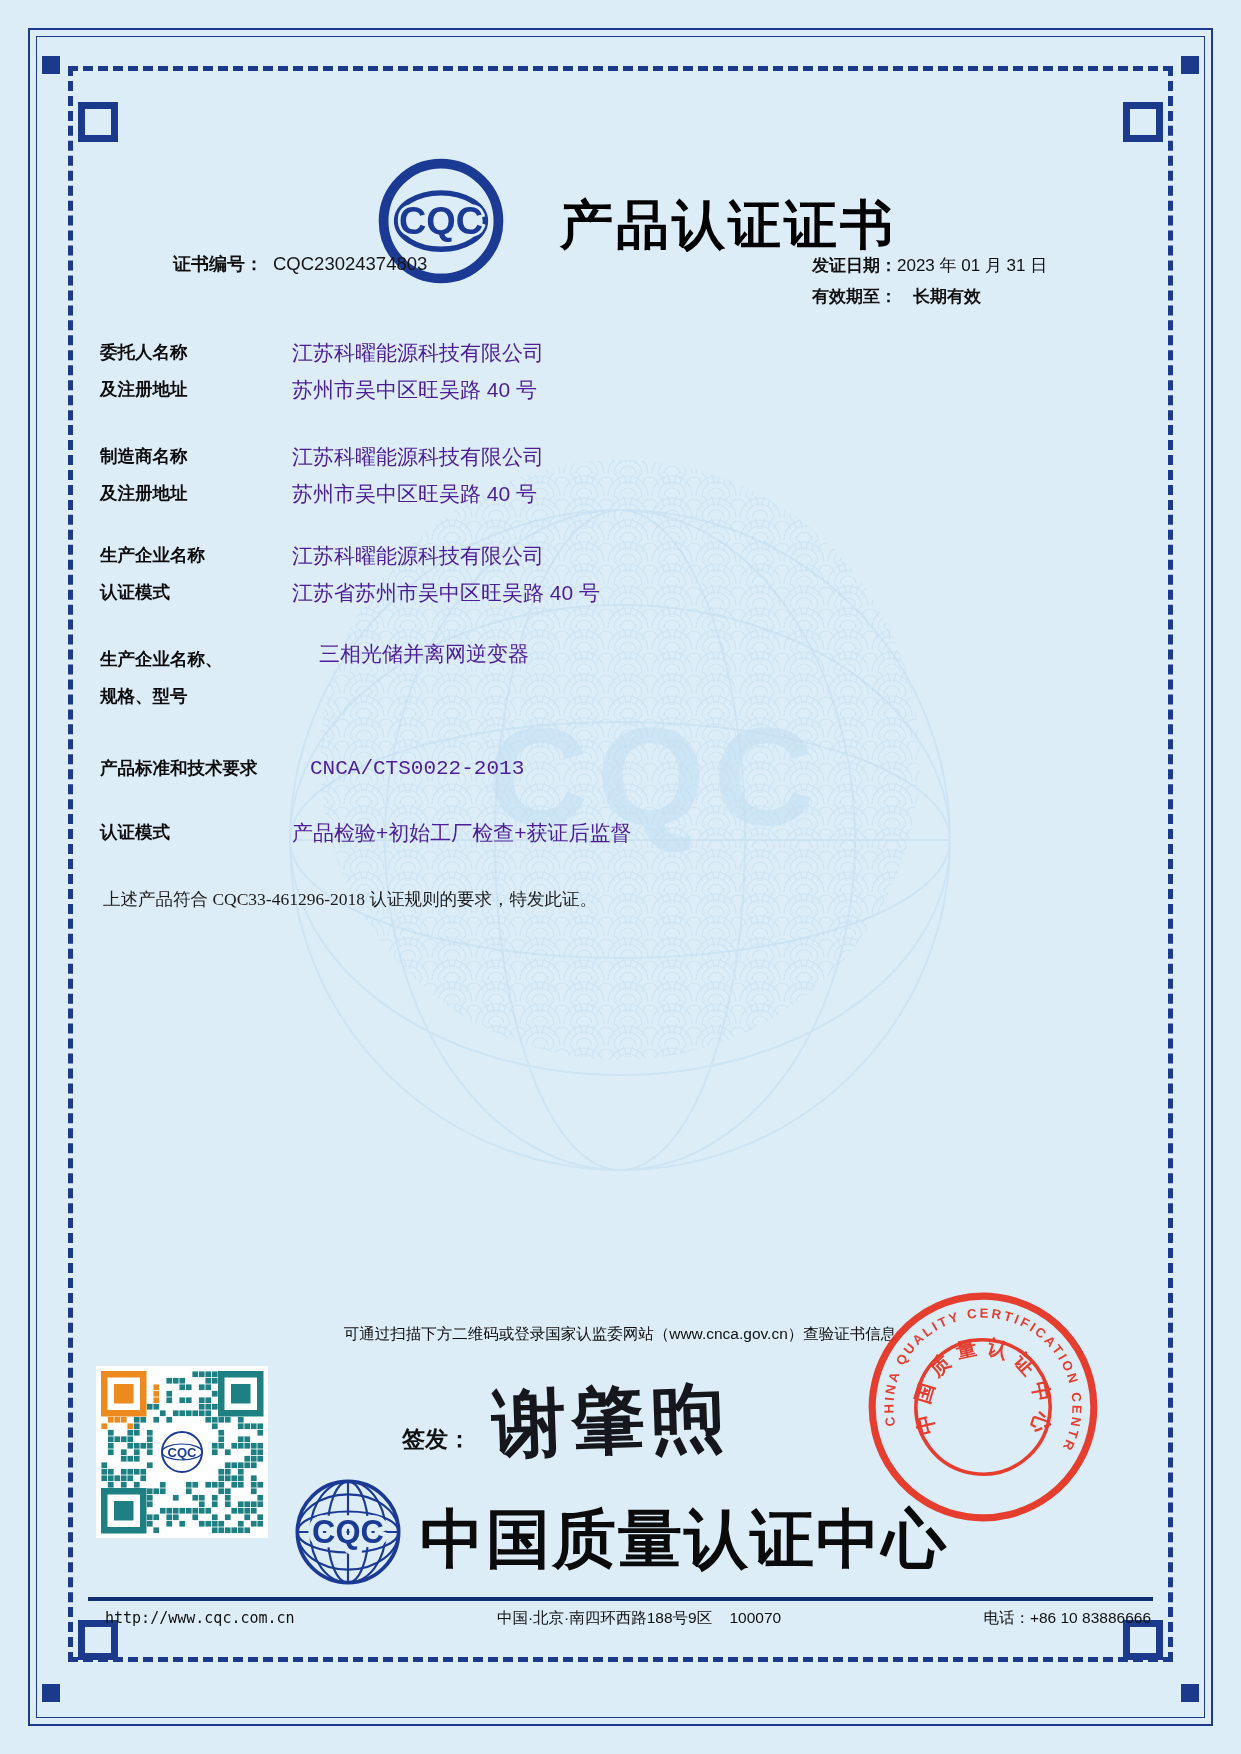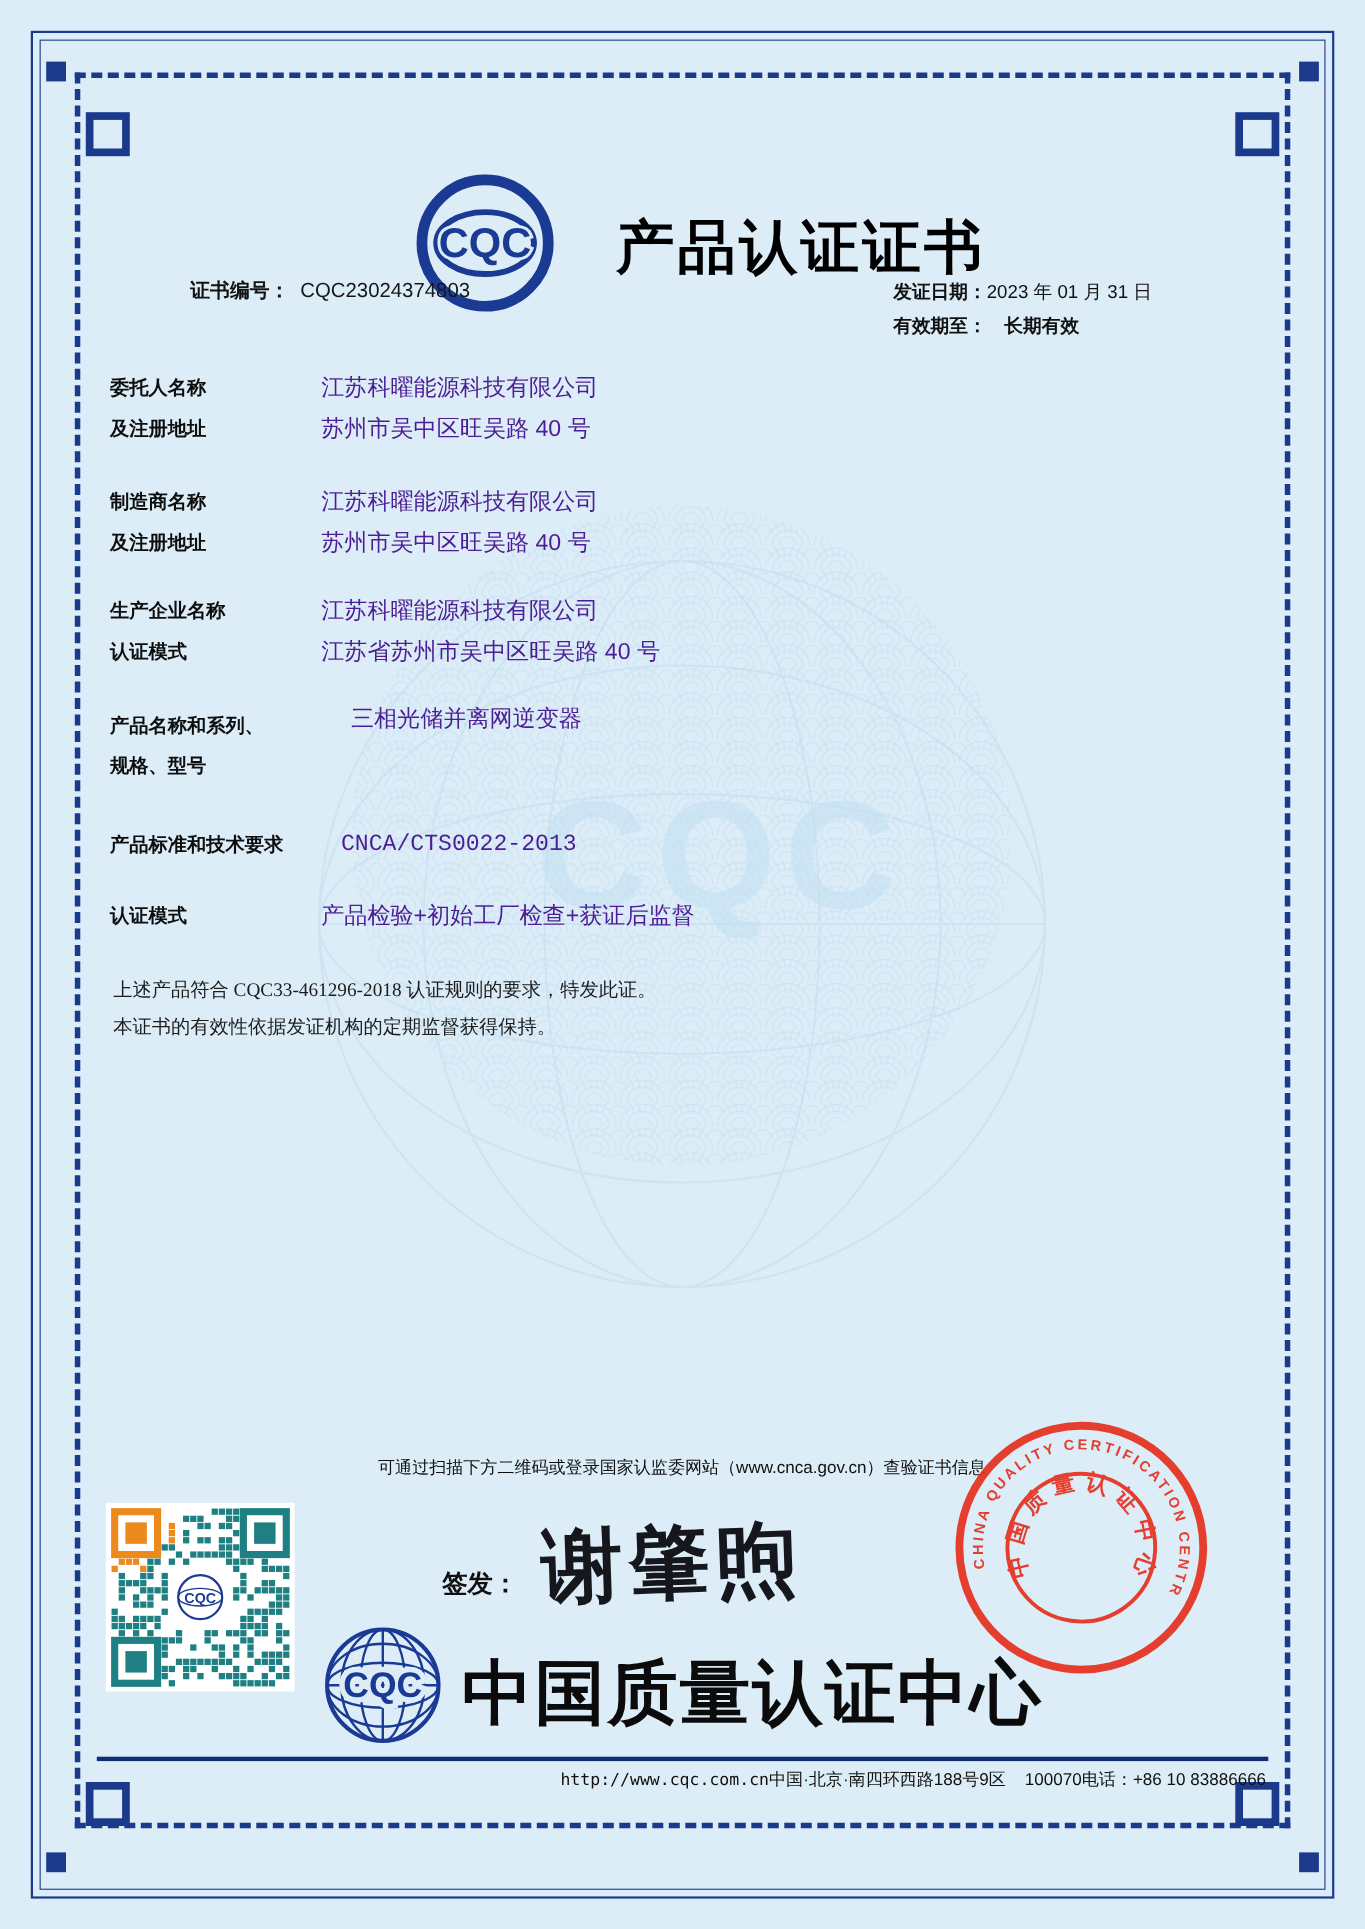--- a/index.html
+++ b/index.html
@@ -36,21 +36,21 @@
   .verify-note{position:absolute;left:90px;width:1060px;top:1324px;text-align:center;font-size:15.5px;color:#0f0f0f;}
   .qr-box{position:absolute;left:96px;top:1366px;width:172px;height:172px;}
   .sign-label{position:absolute;left:402px;top:1424px;font-size:23px;font-weight:bold;font-family:"Liberation Serif",serif;}
   .sign-name{position:absolute;left:492px;top:1372px;font-size:74px;font-weight:bold;font-family:"Liberation Serif",serif;letter-spacing:5px;color:#15171c;transform:rotate(-2deg);white-space:nowrap;}
   .org-logo{position:absolute;left:292px;top:1476px;width:112px;height:112px;}
   .org-name{position:absolute;left:420px;top:1496px;font-size:64px;font-weight:600;letter-spacing:2px;color:#0b0b0b;white-space:nowrap;}
   
   .stamp{position:absolute;left:861px;top:1285px;width:244px;height:244px;opacity:.92;}
   
   .footer-rule{position:absolute;left:88px;top:1597px;width:1065px;height:3.5px;background:#0f2f70;}
-  .footer-row{position:absolute;left:105px;top:1608px;width:1046px;display:flex;justify-content:flex-end;align-items:baseline;font-size:15.5px;color:#101010;}
+  .footer-row{position:absolute;left:105px;top:1608px;width:1046px;display:flex;justify-content:space-between;align-items:baseline;font-size:15.5px;color:#101010;}
   .footer-url{font-family:"DejaVu Sans Mono",monospace;font-size:15px;}
   .footer-addr{white-space:pre;}
   .footer-phone{white-space:pre;}
 </style>
 </head>
 <body>
 
 <svg class="watermark" viewBox="0 0 820 780">
   <defs>
     <pattern id="sgw" width="44" height="22" patternUnits="userSpaceOnUse">
@@ -132,21 +132,21 @@
     <div>认证模式</div>
   </div>
   <div class="fvalue">
     <div>江苏科曜能源科技有限公司</div>
     <div>江苏省苏州市吴中区旺吴路 40 号</div>
   </div>
 </div>
 
 <div class="frow" style="top:641px;">
   <div class="flabel">
-    <div>产品名称和系列、</div>
+    <div>生产企业名称、</div>
     <div>规格、型号</div>
   </div>
   <div class="fvalue tight">
     <div>三相光储并离网逆变器</div>
   </div>
 </div>
 
 <div class="frow" style="top:750px;">
   <div class="flabel">
     <div>产品标准和技术要求</div>
@@ -160,21 +160,20 @@
   <div class="flabel">
     <div>认证模式</div>
   </div>
   <div class="fvalue">
     <div>产品检验+初始工厂检查+获证后监督</div>
   </div>
 </div>
 
 <div class="statements">
   <div>上述产品符合 CQC33-461296-2018 认证规则的要求，特发此证。</div>
-  <div>本证书的有效性依据发证机构的定期监督获得保持。</div>
 </div>
 
 <div class="verify-note">可通过扫描下方二维码或登录国家认监委网站（www.cnca.gov.cn）查验证书信息</div>
 
 <div class="qr-box"><svg viewBox="0 0 172 172" width="172" height="172">
       <rect x="0" y="0" width="172" height="172" fill="#ffffff"></rect>
       <rect x="96.4" y="5.4" width="5.7" height="5.7" fill="#1f8083"></rect>
       <rect x="102.9" y="5.4" width="5.7" height="5.7" fill="#1f8083"></rect>
       <rect x="109.4" y="5.4" width="5.7" height="5.7" fill="#1f8083"></rect>
       <rect x="115.9" y="5.4" width="5.7" height="5.7" fill="#1f8083"></rect>

